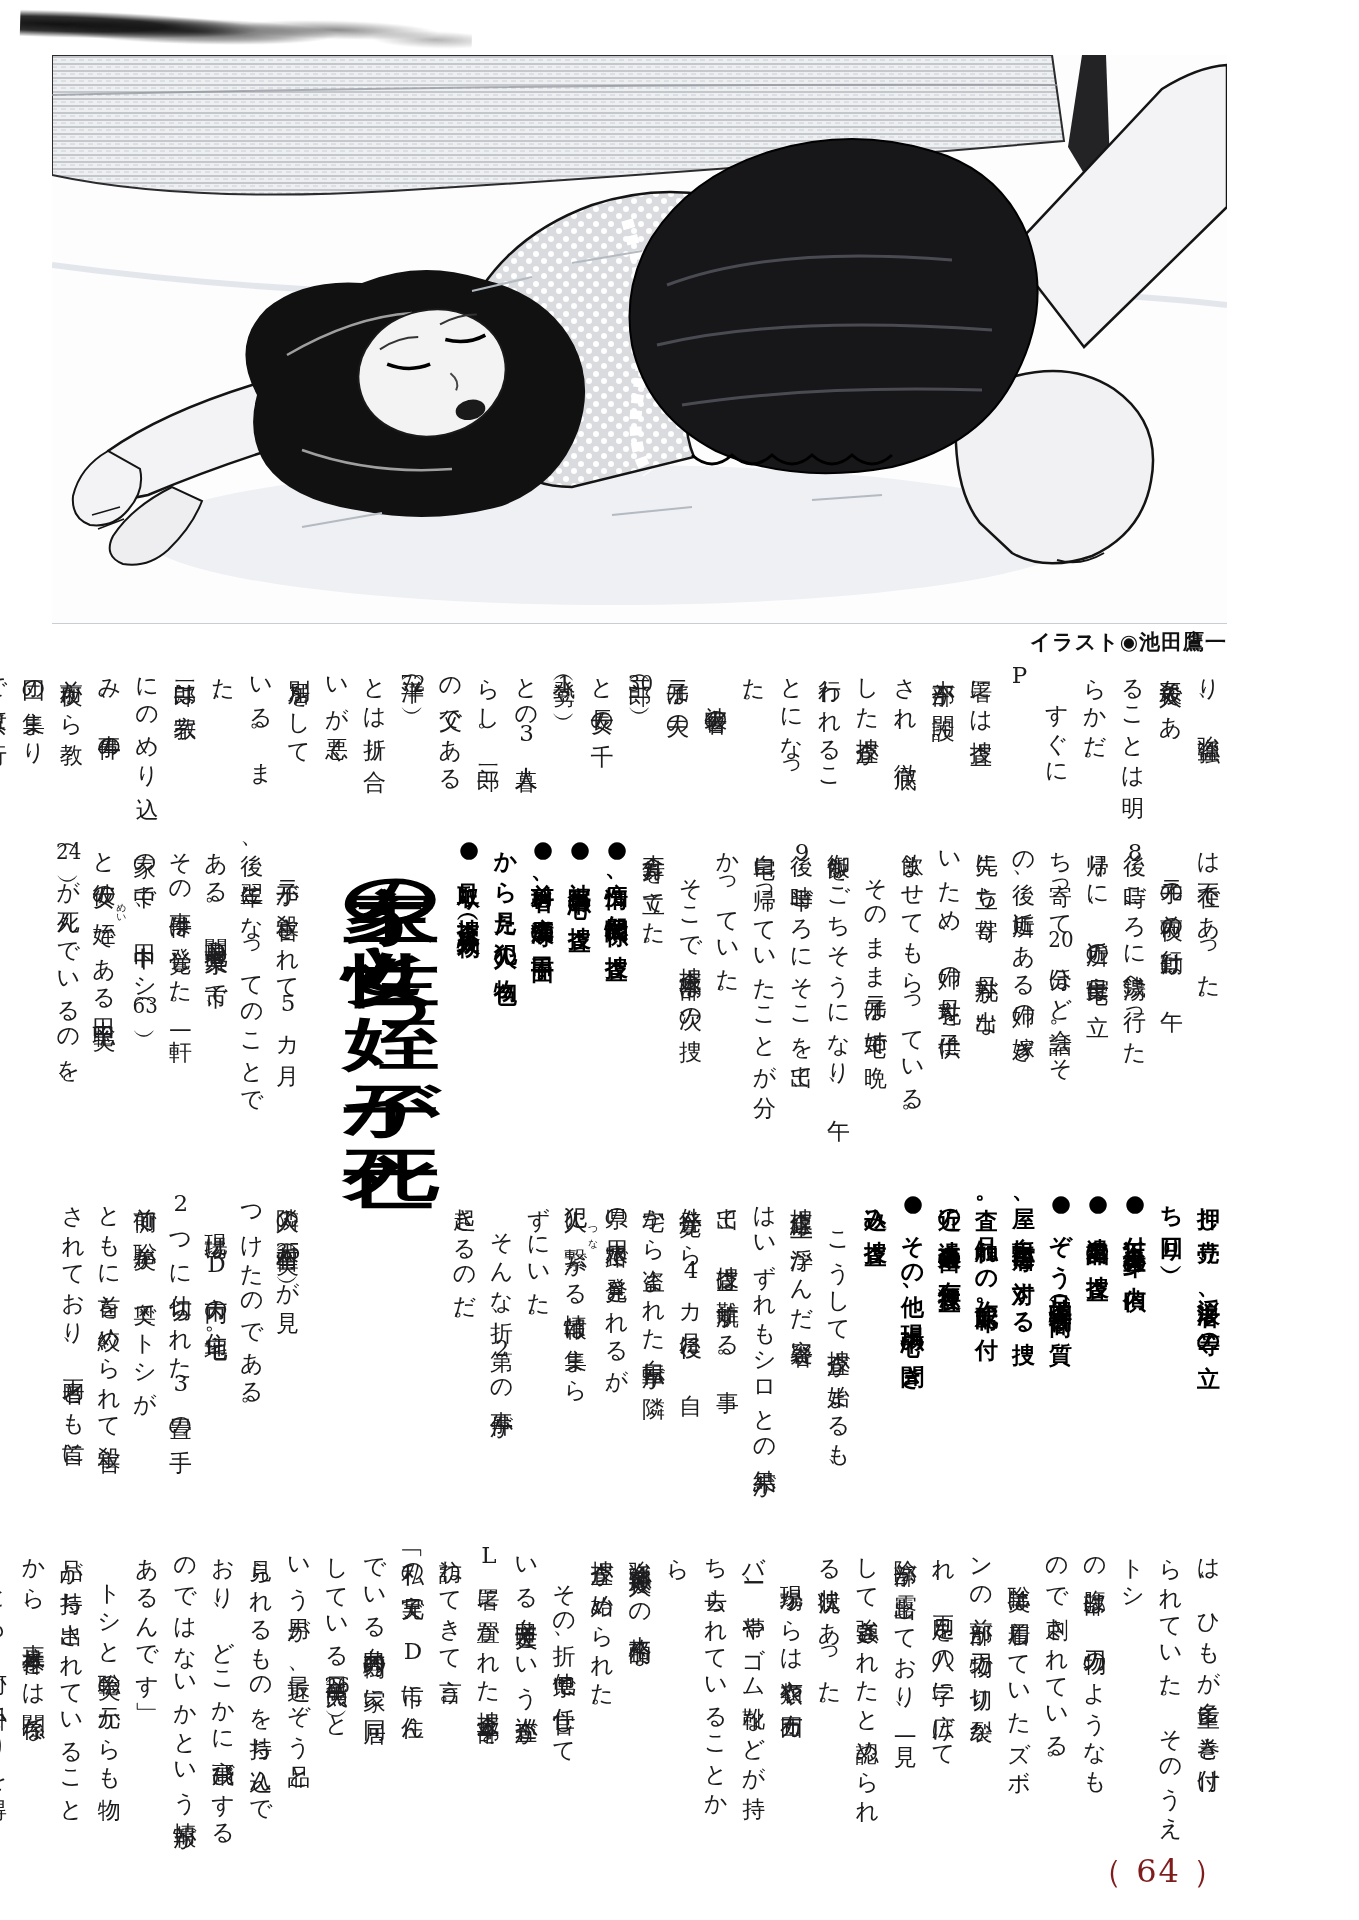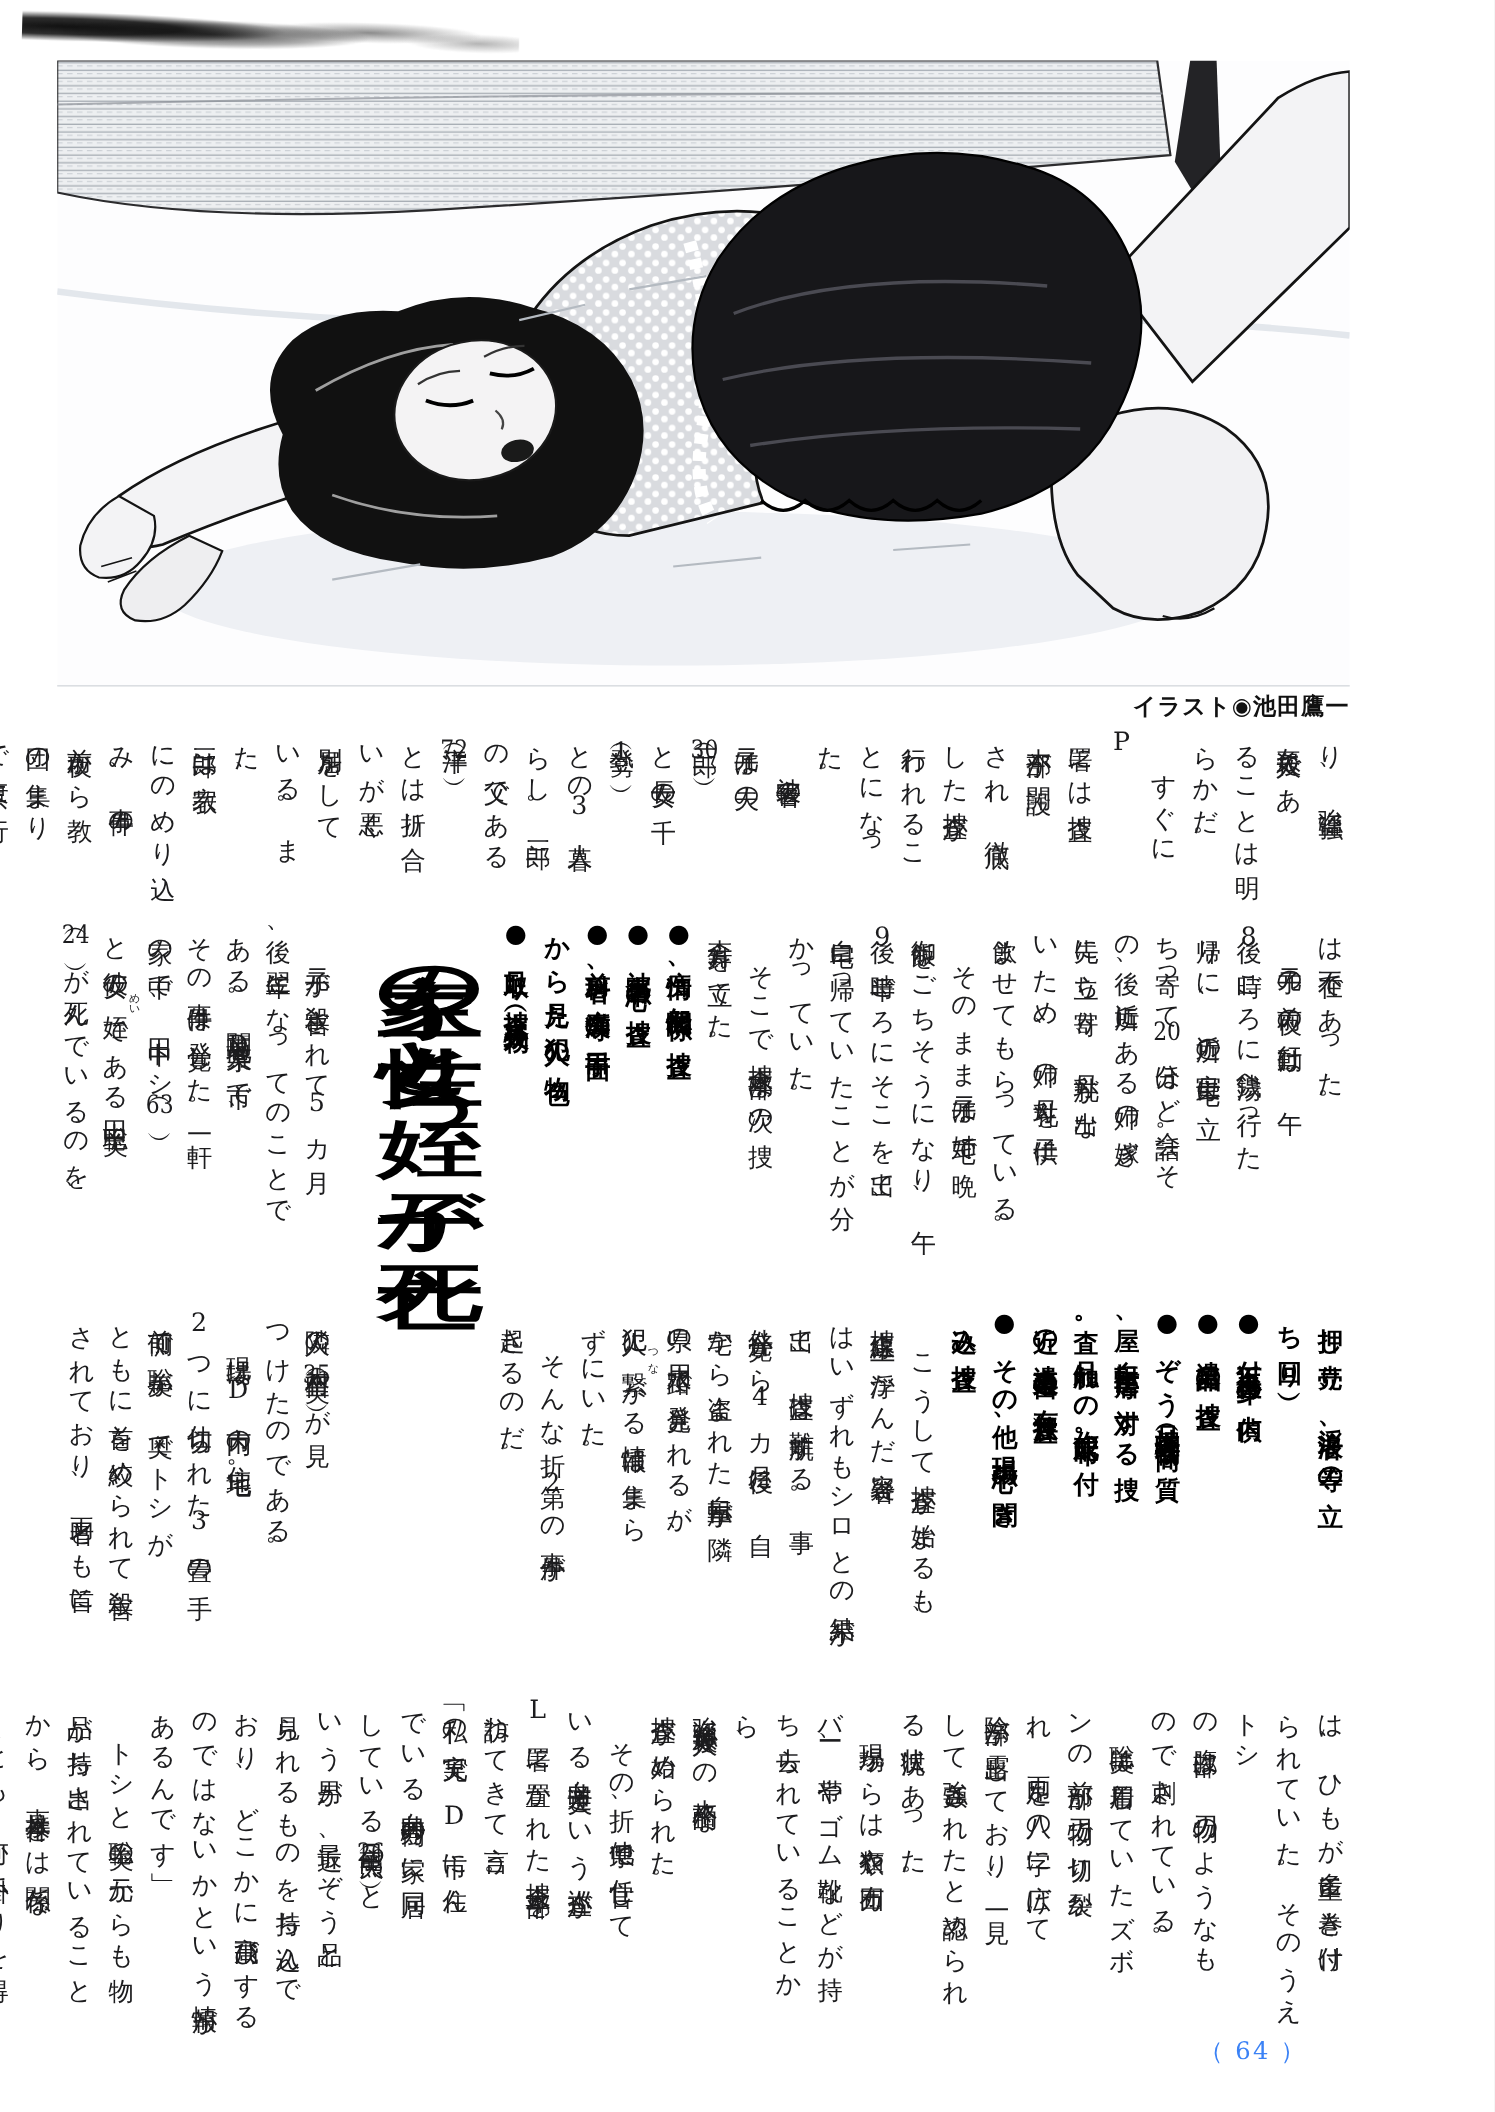--- a/index.html
+++ b/index.html
@@ -49,21 +49,21 @@
   .headline{
     position:absolute; left:336px; top:840px; width:114px; height:690px;
     writing-mode:vertical-rl; text-orientation:upright;
     font-family:"DejaVu Sans","Liberation Sans",sans-serif;
     font-weight:900; font-size:96px; line-height:114px; letter-spacing:1px;
     color:#000; transform:scaleY(.59); transform-origin:top center;
     white-space:nowrap;
   }
   .pagenum{
     position:absolute; left:1090px; top:1850px;
-    font-size:22px; letter-spacing:2px; color:#3b82f6;text-align:center;
+    font-size:32px; letter-spacing:2px; color:#7f1d1d;text-align:center;
   }
 </style>
 </head>
 <body>
 
 <div id="page">
 
   <div class="smudge"></div>
 
   <div class="illustration">

